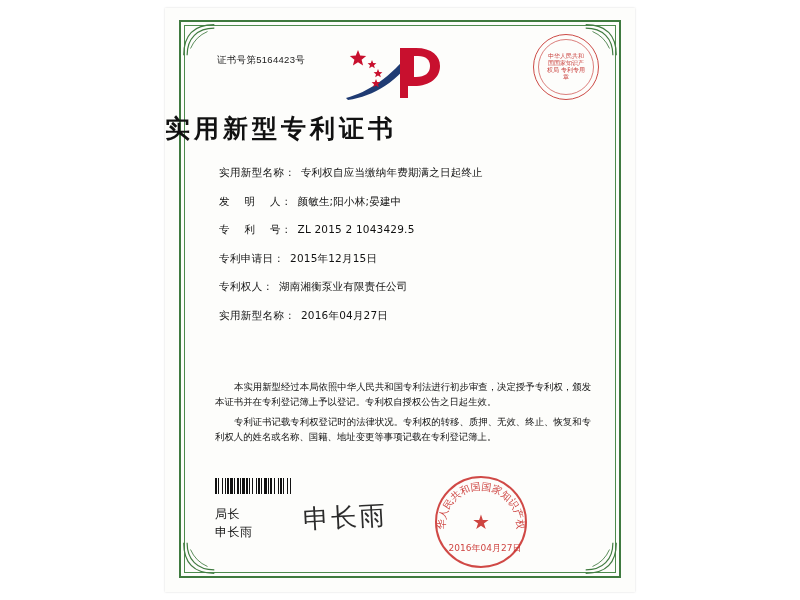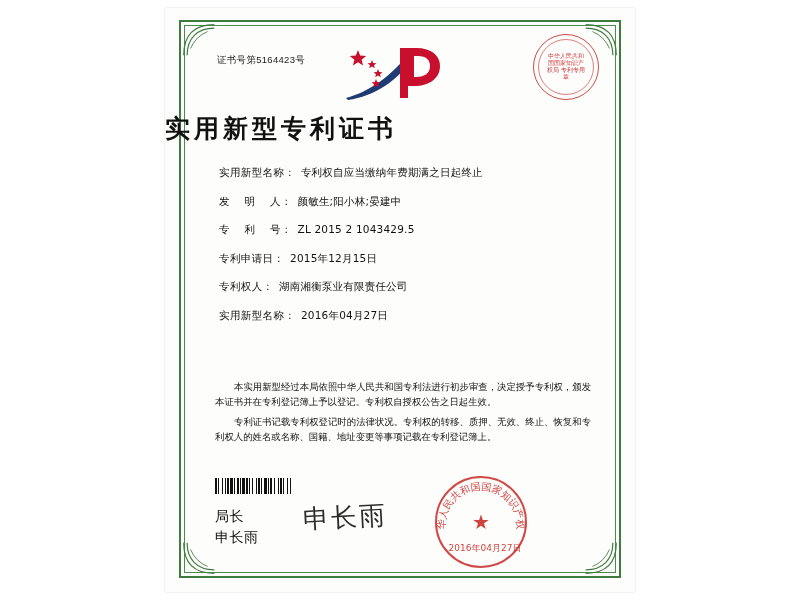--- a/index.html
+++ b/index.html
@@ -197,24 +197,24 @@
     display: block;
     background: #111;
     height: 100%;
   }
 
   
   .sign-block {
     position: absolute;
     left: 50px;
     top: 498px;
-    font-size: 14px;
+    font-size: 12px;
     line-height: 1.5;
     color: #111;
-    font-family: Liberation Serif, serif;
+    font-family: Liberation Mono, monospace;
   }
   .sign-block div { letter-spacing: 0.5px; }
 
   .handwriting {
     position: absolute;
     left: 138px;
     top: 492px;
     font-size: 26px;
     color: #1a1a1a;
     font-family: "DejaVu Serif", serif;

